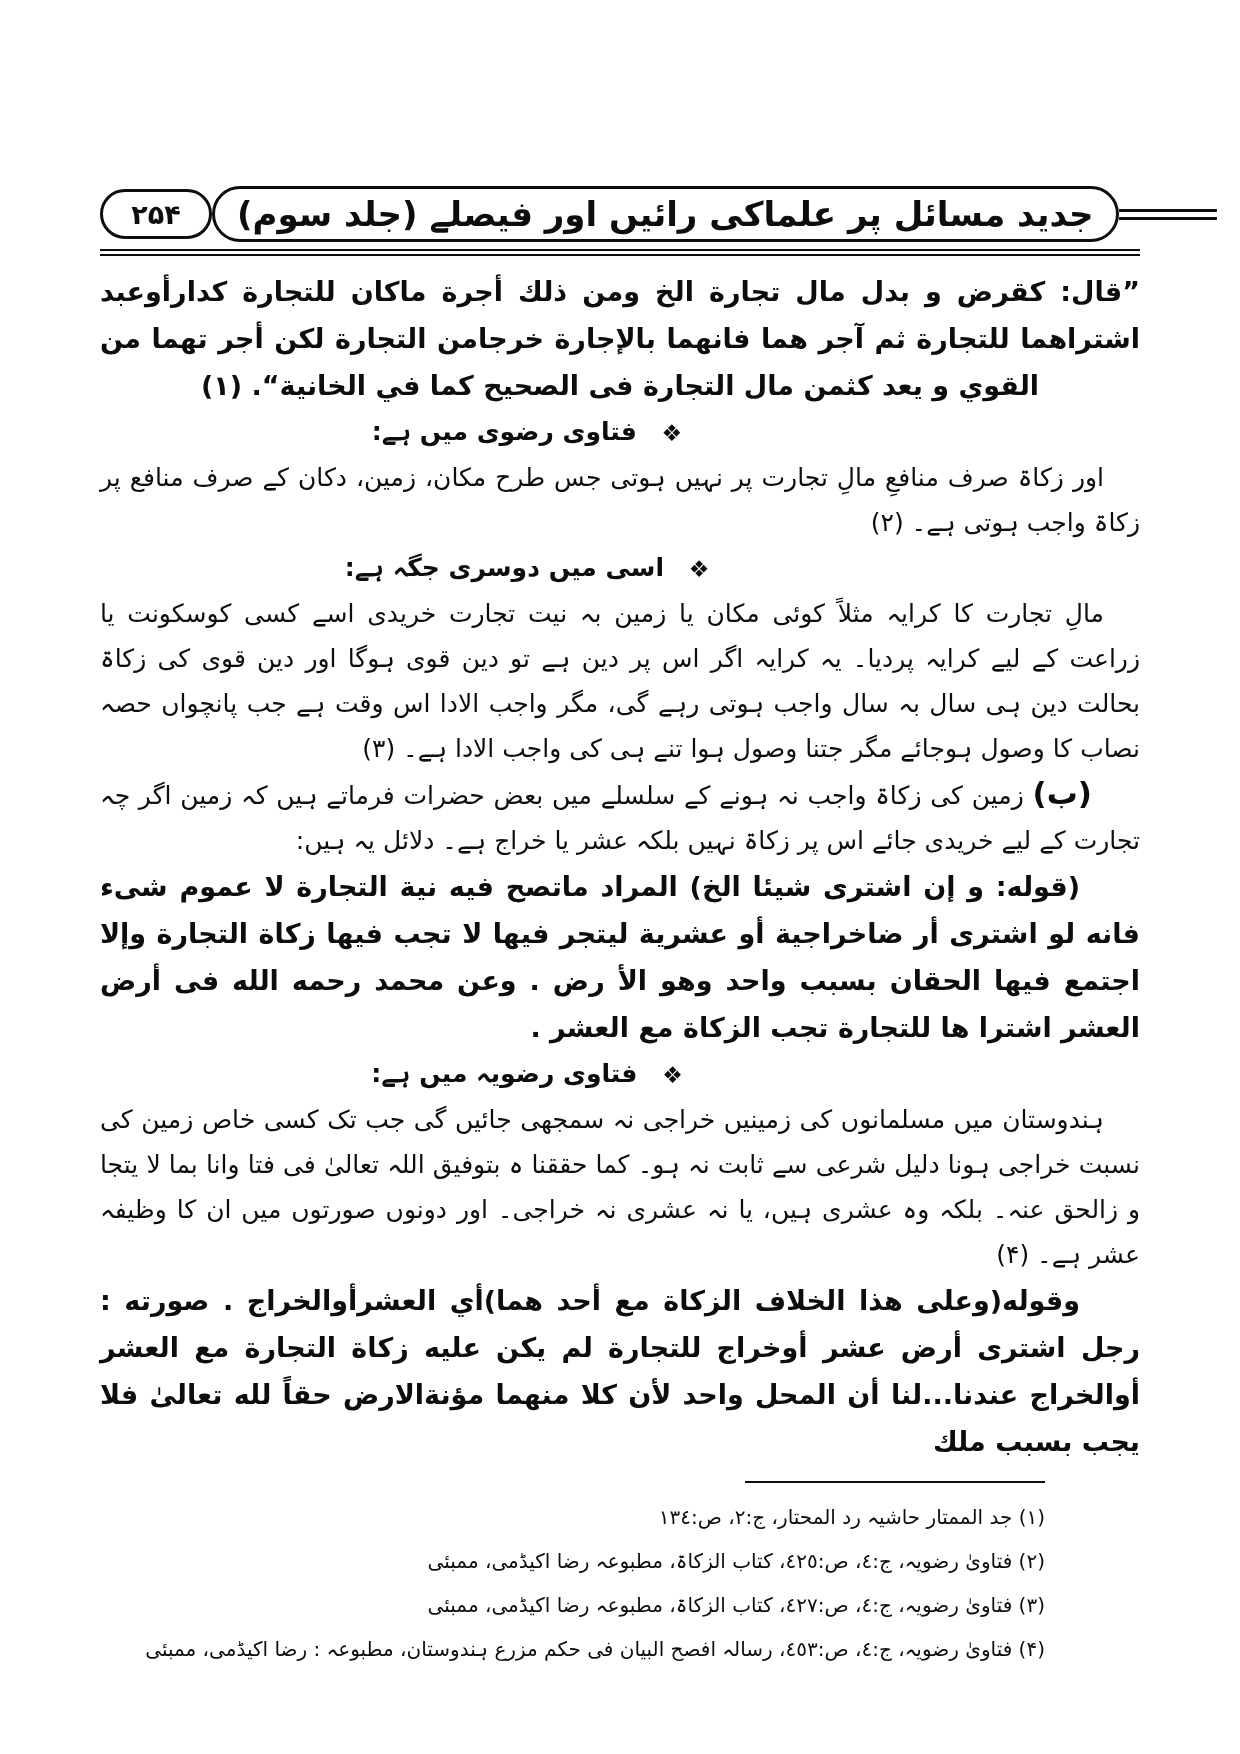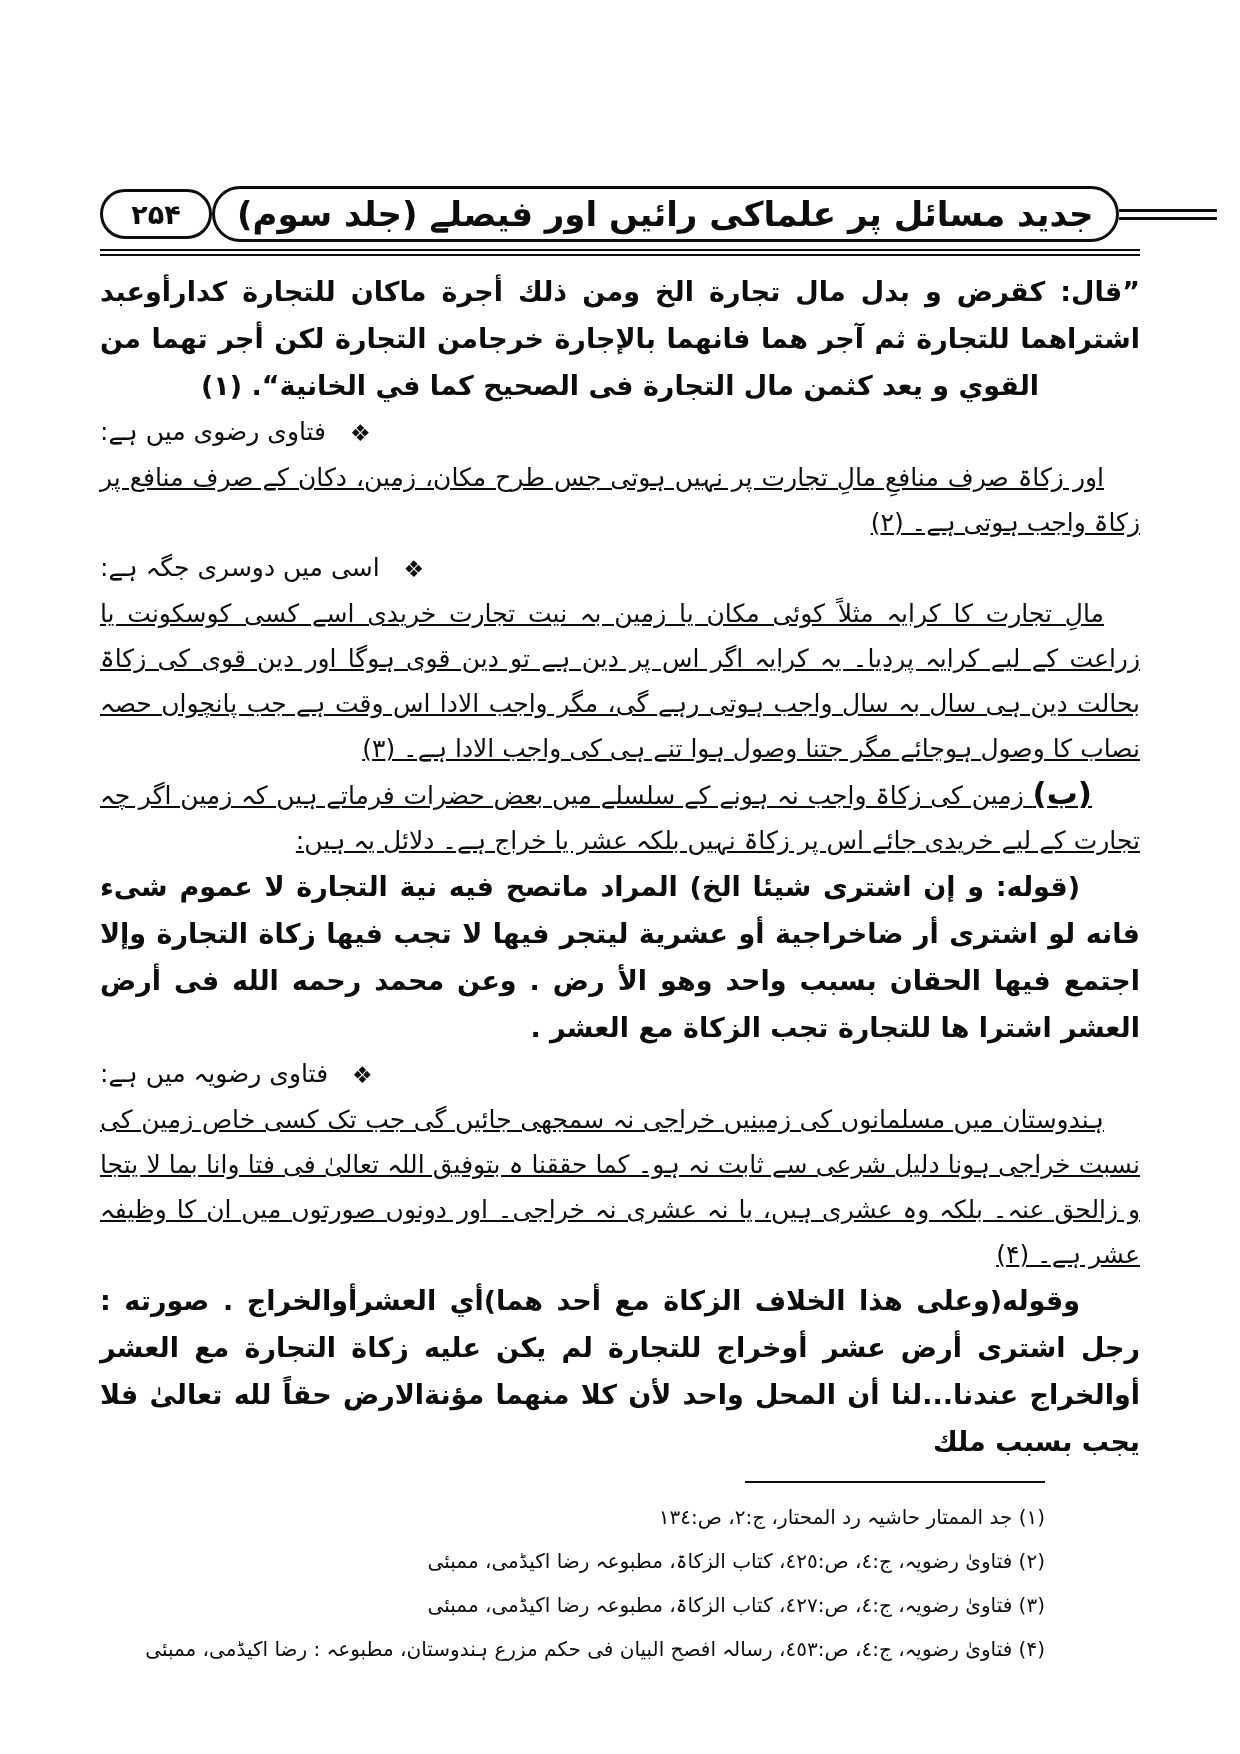--- a/index.html
+++ b/index.html
@@ -80,28 +80,27 @@
     text-align: justify;
   }
   .quote-first { text-align-last: center; }
   .arabic.indent { text-indent: 60px; }
   .urdu {
     font-size: 25px;
     font-weight: 500;
     line-height: 45px;
     text-align: justify;
     text-indent: 36px;
-    text-decoration: underline;
   }
   .heading {
     font-size: 25px;
-    font-weight: 400;
+    font-weight: 700;
     line-height: 45px;
     padding-right: 186px;
-    text-align: left;
+    text-align: center;
   }
   .bullet {
     font-size: 23px;
     margin-left: 16px;
     position: relative;
     top: 1px;
   }
   .para-b { text-indent: 48px; }
   .b-lead {
     font-size: 31px;

